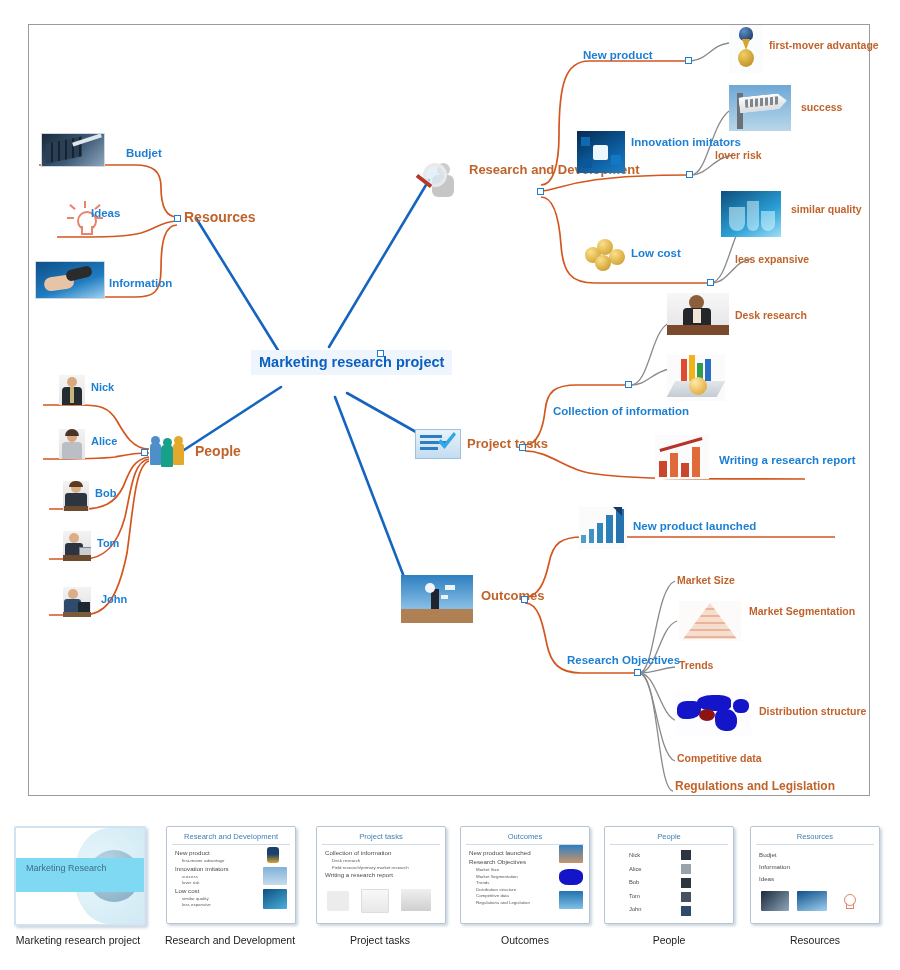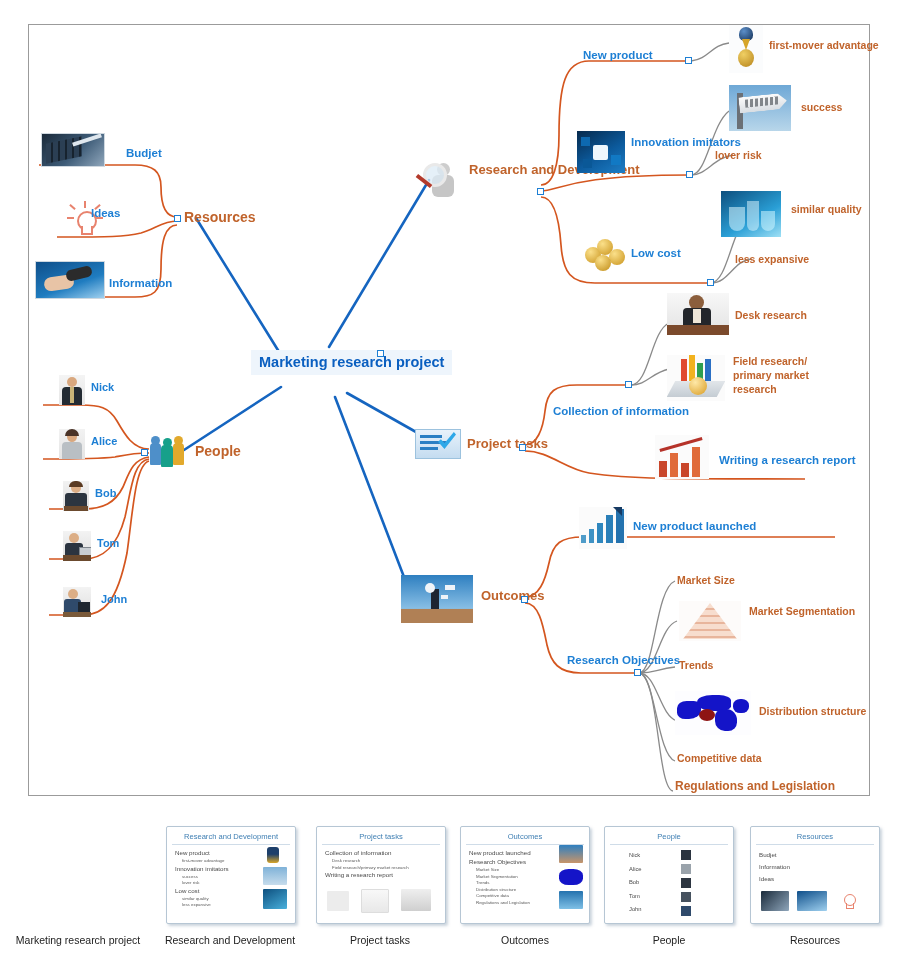--- a/index.html
+++ b/index.html
@@ -316,23 +316,20 @@
   </div>
 
   <div class="pic" style="left:638px;top:330px;width:58px;height:46px;background:#fbfbfb;">
     <i style="left:4px;top:26px;width:50px;height:16px;background:linear-gradient(#e2e6ea,#c4ccd3);transform:skewX(-28deg);"></i>
     <i style="left:14px;top:4px;width:6px;height:22px;background:#e04a2f;"></i>
     <i style="left:22px;top:0px;width:6px;height:26px;background:#f2b21e;"></i>
     <i style="left:30px;top:8px;width:6px;height:18px;background:#2f9e4f;"></i>
     <i style="left:38px;top:4px;width:6px;height:22px;background:#2a6fc4;"></i>
     <i style="left:22px;top:22px;width:18px;height:18px;border-radius:50%;background:radial-gradient(circle at 35% 30%,#ffe9a8,#d89b22);"></i>
   </div>
-  <div class="node lbl orange" style="left:704px;top:330px;font-size:10.5px;line-height:1.32;white-space:normal;width:96px;">
-    <span>Field research/ primary market research</span>
-  </div>
 
   <div class="pic" style="left:626px;top:410px;width:54px;height:44px;background:#fbfbfb;">
     <i style="left:4px;top:26px;width:8px;height:16px;background:#c9462a;"></i>
     <i style="left:15px;top:18px;width:8px;height:24px;background:#e06b3a;"></i>
     <i style="left:26px;top:28px;width:8px;height:14px;background:#c9462a;"></i>
     <i style="left:37px;top:12px;width:8px;height:30px;background:#e06b3a;"></i>
     <i style="left:4px;top:8px;width:44px;height:3px;background:#b5332a;transform:rotate(-16deg);"></i>
   </div>
   <div class="node lbl blue" style="left:690px;top:428px;font-size:11.5px;line-height:1.3;">
     <span>Writing a research report</span>
@@ -398,20 +395,28 @@
   </div>
 
   <div class="node lbl orange" style="left:646px;top:755px;font-size:12px;">
     <span>Regulations and Legislation</span>
   </div>
 
 </div>
 
 <div id="strip">
 
+  <div class="slide first" style="left:14px;top:10px;">
+    <div style="position:absolute;inset:0;background:#ffffff;"></div>
+    <div style="position:absolute;right:0;top:0;width:70px;height:96px;border-radius:50% 0 0 50%;background:radial-gradient(circle at 30% 45%,#eaf6fb,#cfe9f4);">
+      <div style="position:absolute;right:4px;top:22px;width:52px;height:52px;border-radius:50%;background:radial-gradient(circle at 35% 30%,#bcd9e8,#7fa9c0);"></div>
+    </div>
+    <div style="position:absolute;left:0;top:30px;width:128px;height:34px;background:#7fd9f2;"></div>
+    <div style="position:absolute;left:10px;top:34px;font-size:9px;color:#3d6f87;line-height:1.35;">Marketing Research</div>
+  </div>
   <div class="slide-caption" style="left:-7px;top:118px;">Marketing research project</div>
 
   <div class="slide" style="left:166px;top:10px;">
     <div class="slide-title">Research and Development</div>
     <div class="slide-body">
       <div class="l1">New product</div>
       <div class="l2">first-mover advantage</div>
       <div class="l1">Innovation imitators</div>
       <div class="l2">success</div>
       <div class="l2">lover risk</div>

